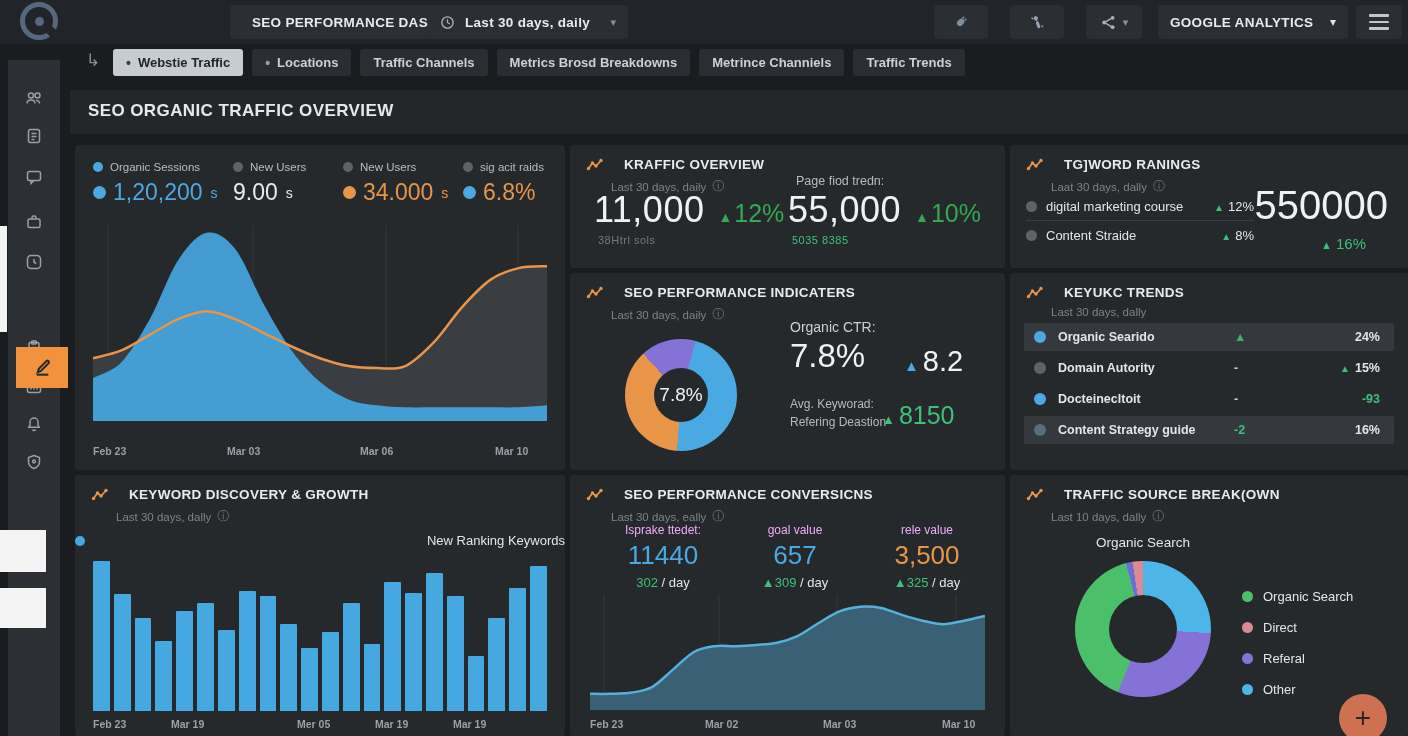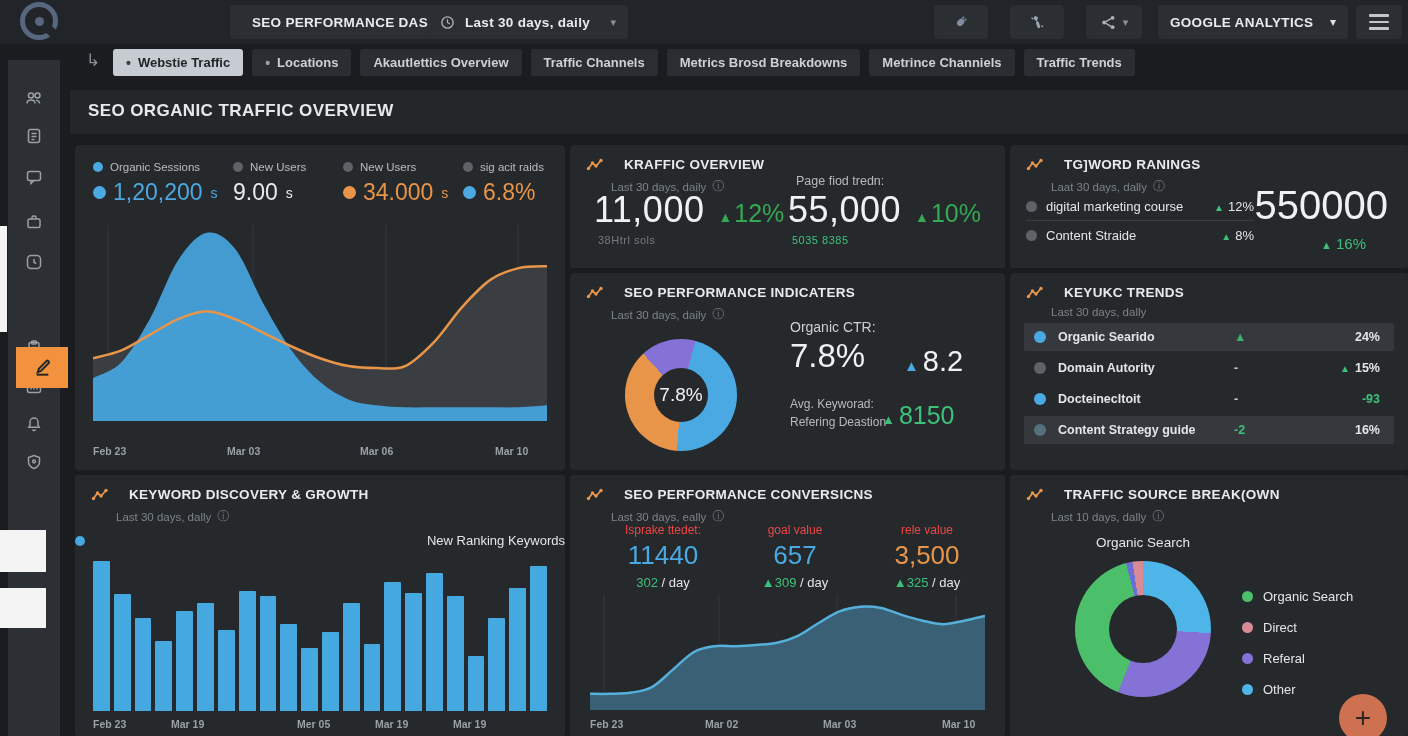--- a/index.html
+++ b/index.html
@@ -87,21 +87,21 @@
   .tr-lab{font-size:12.5px;font-weight:700;color:#e3e5e7;}
   .tr-mid{position:absolute;left:210px;font-size:12.5px;font-weight:700;}
   .tr-right{position:absolute;right:14px;font-size:12.5px;font-weight:700;display:flex;gap:5px;align-items:center;}
   
   .blegend{position:absolute;left:0;top:58px;width:100%;display:flex;justify-content:space-between;align-items:center;gap:8px;font-size:13px;color:#e3e5e7;}
   .bl-dot{width:10px;height:10px;border-radius:50%;}
   #bars{position:absolute;left:18px;top:86px;width:454px;height:150px;display:flex;align-items:flex-end;gap:4px;}
   .bar{flex:1;background:#45a8e0;border-radius:1px 1px 0 0;}
   
   .gstat{position:absolute;top:48px;width:130px;text-align:center;}
-  .glab{font-size:12px;color:#ef4444;}
+  .glab{font-size:12px;color:#f0abfc;}
   .gval{font-size:26px;margin-top:3px;}
   .gcap{font-size:13px;color:#e3e5e7;margin-top:4px;}
   .gcap .g{color:#3ec07a;}
   
   .top-source{position:absolute;left:65px;top:60px;width:136px;text-align:center;font-size:13.5px;color:#e3e5e7;}
   #source-legend{position:absolute;left:232px;top:106px;}
   .sleg{display:flex;align-items:center;gap:10px;height:31px;font-size:13px;color:#e3e5e7;}
   .sleg .bl-dot{width:11px;height:11px;}
   
   .fab{position:absolute;left:1339px;top:694px;width:48px;height:48px;border-radius:50%;background:#ce7150;
@@ -178,23 +178,20 @@
 
   <span class="return-ic">↳</span>
   <div id="tabs">
       <div class="tab active">
         <span class="tdot">•</span>
         <span>Webstie Traffic</span>
       </div>
       <div class="tab">
         <span class="tdot">•</span>
         <span>Locations</span>
-      </div>
-      <div class="tab">
-        <span>Akautlettics Overview</span>
       </div>
       <div class="tab">
         <span>Traffic Channels</span>
       </div>
       <div class="tab">
         <span>Metrics Brosd Breakdowns</span>
       </div>
       <div class="tab">
         <span>Metrince Channiels</span>
       </div>

